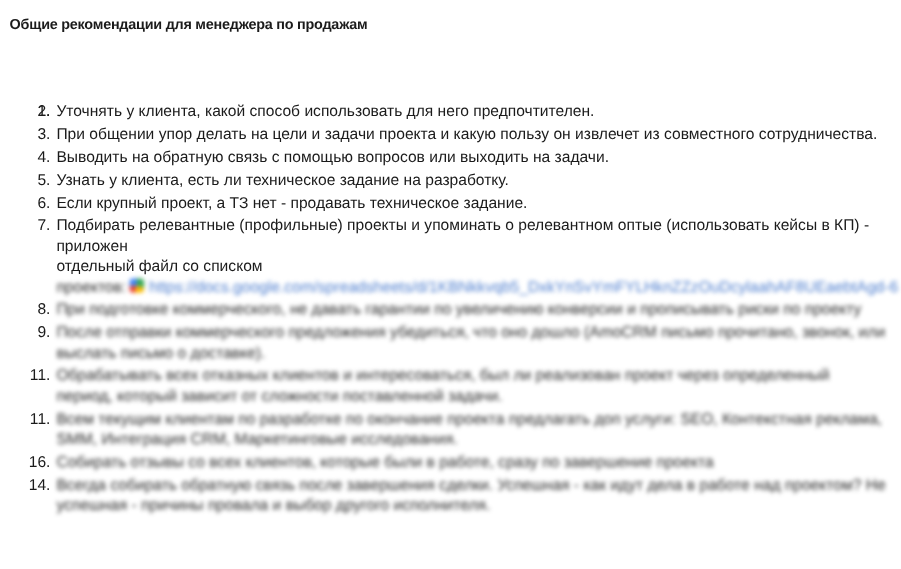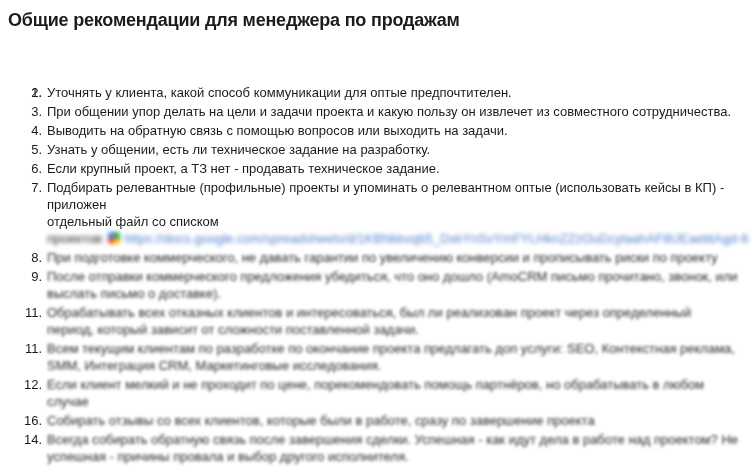--- a/index.html
+++ b/index.html
@@ -11,21 +11,21 @@
     background: #ffffff;
     font-family: "Liberation Sans", sans-serif;
     color: #1b1b1b;
   }
   .doc {
     width: 751px;
     height: 474px;
     position: relative;
   }
   h1.page-title {
-    font-size: 18px;
+    font-size: 12px;
     font-weight: 700;
     letter-spacing: -0.2px;
     color: #1b1b1b;
     margin: 0;
     padding: 10px 0 0 8px;
     line-height: 20px;
   }
   ol.rec-list {
     list-style: none;
     margin: 54px 0 0 0;
@@ -70,27 +70,26 @@
     text-decoration: none;
   }
 </style>
 </head>
 <body>
 
 <div class="doc">
   <h1 class="page-title">Общие рекомендации для менеджера по продажам</h1>
   <ol class="rec-list" id="rec-list">
       <li><span class="num">1.</span></li>
-      <li><span class="num">2.</span><span class="">Уточнять у клиента, какой способ коммуникации для оптые предпочтителен.</span></li>
+      <li><span class="num">2.</span><span class="">Уточнять у клиента, какой способ использовать для него предпочтителен.</span></li>
       <li><span class="num">3.</span><span class="">При общении упор делать на цели и задачи проекта и какую пользу он извлечет из совместного сотрудничества.</span></li>
       <li><span class="num">4.</span><span class="">Выводить на обратную связь с помощью вопросов или выходить на задачи.</span></li>
-      <li><span class="num">5.</span><span class="">Узнать у общении, есть ли техническое задание на разработку.</span></li>
+      <li><span class="num">5.</span><span class="">Узнать у клиента, есть ли техническое задание на разработку.</span></li>
       <li><span class="num">6.</span><span class="">Если крупный проект, а ТЗ нет - продавать техническое задание.</span></li>
       <li><span class="num">7.</span><span>Подбирать релевантные (профильные) проекты и упоминать о релевантном оптые (использовать кейсы в КП) - приложен</span><br><span>отдельный файл со списком</span><br><span class="tail-seg"><span class="tail-label">проектов:</span><span class="doc-icon"></span><a class="sheet-link" href="#">https://docs.google.com/spreadsheets/d/1KBNkkvqb5_DxkYnSvYmFYLHknZZzOuDcylaahAF8UEaebtAgd-6</a></span></li>
       <li><span class="num">8.</span><span class="blurred">При подготовке коммерческого, не давать гарантии по увеличению конверсии и прописывать риски по проекту</span></li>
       <li><span class="num">9.</span><span class="blurred">После отправки коммерческого предложения убедиться, что оно дошло (AmoCRM письмо прочитано, звонок, или выслать письмо о доставке).</span></li>
       <li><span class="num">11.</span><span class="blurred">Обрабатывать всех отказных клиентов и интересоваться, был ли реализован проект через определенный период, который зависит от сложности поставленной задачи.</span></li>
       <li><span class="num">11.</span><span class="blurred">Всем текущим клиентам по разработке по окончание проекта предлагать доп услуги: SEO, Контекстная реклама, SMM, Интеграция CRM, Маркетинговые исследования.</span></li>
-      <li><span class="num">12.</span><span class="blurred">Если клиент мелкий и не проходит по цене, порекомендовать помощь партнёров, но обрабатывать в любом случае</span></li>
       <li><span class="num">16.</span><span class="blurred">Собирать отзывы со всех клиентов, которые были в работе, сразу по завершение проекта</span></li>
       <li><span class="num">14.</span><span class="blurred">Всегда собирать обратную связь после завершения сделки. Успешная - как идут дела в работе над проектом? Не успешная - причины провала и выбор другого исполнителя.</span></li>
     </ol>
 </div>
 
 </body></html>

